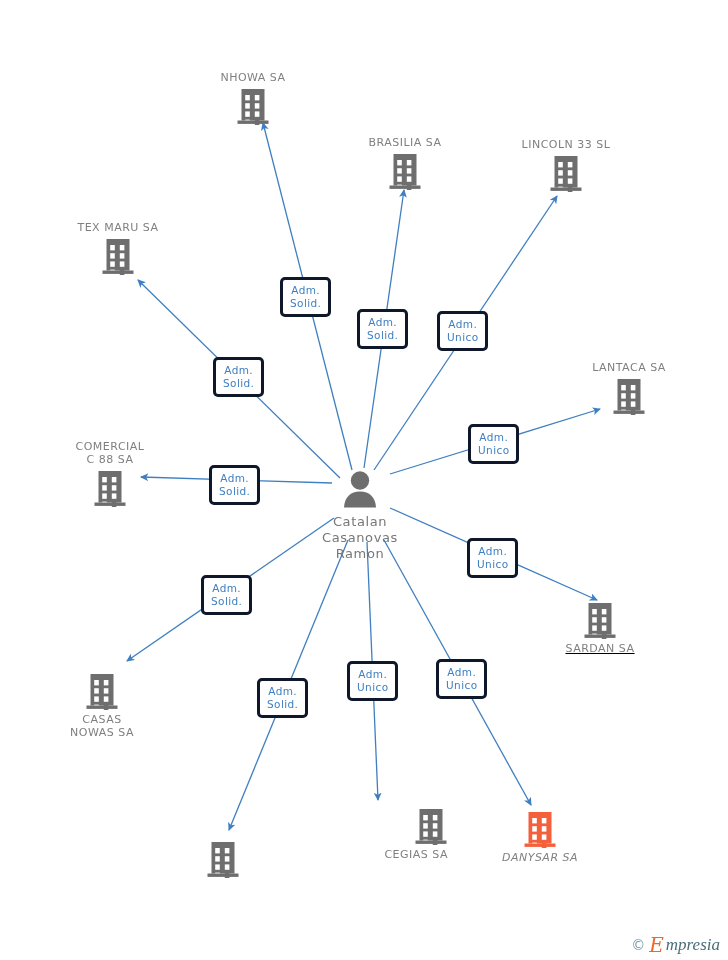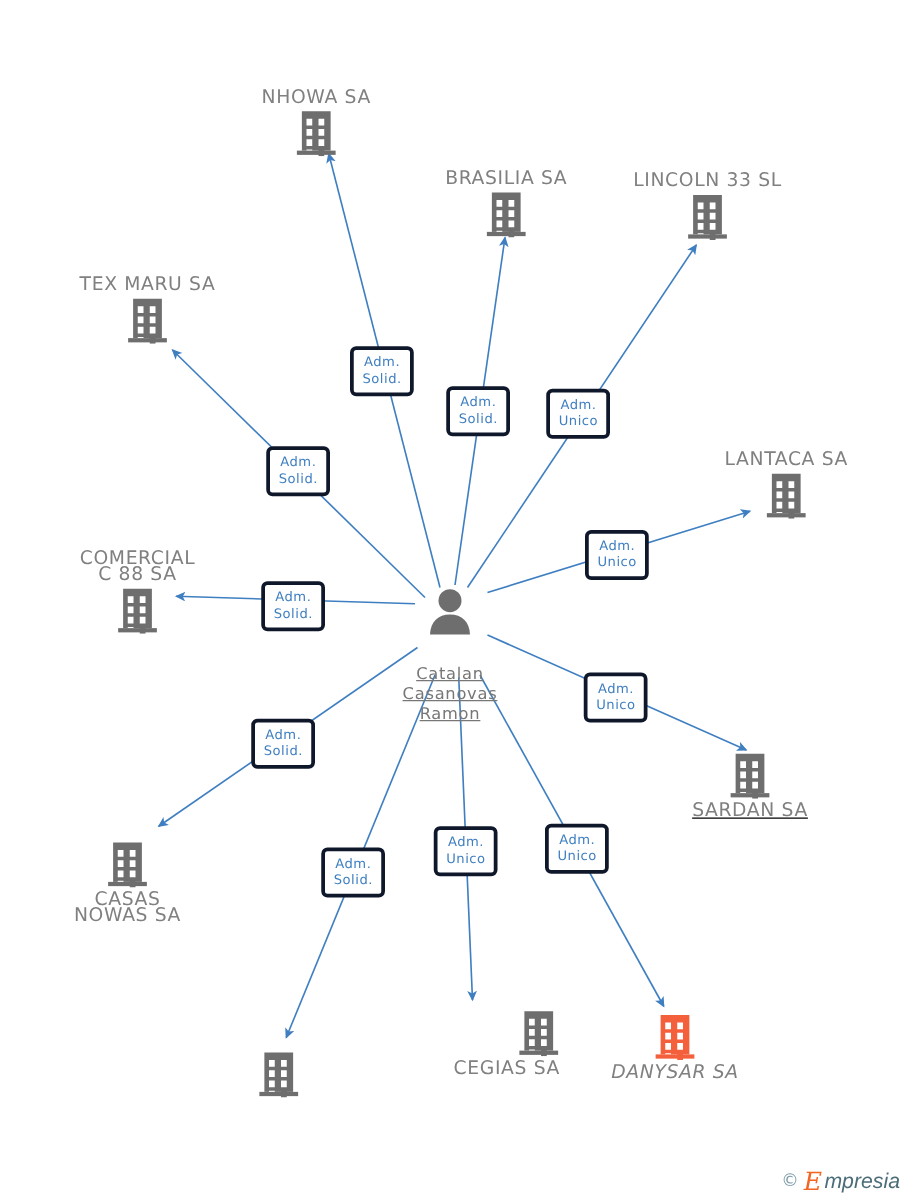--- a/index.html
+++ b/index.html
@@ -35,21 +35,21 @@
   }
   .node .bldg-wrap {
     display: block;
     line-height: 0;
   }
   .node svg.bldg {
     display: inline-block;
   }
   .node .label {
     display: block;
-    font-size: 15px;
+    font-size: 11px;
     color: #808080;
     letter-spacing: 0.5px;
     line-height: 13px;
     white-space: pre-line;
   }
   .node.lbl-top .label { margin-bottom: 3px; }
   .node.lbl-bottom .label { margin-top: 3px; }
 
   
   #person-node {
@@ -59,22 +59,21 @@
     text-align: center;
     z-index: 4;
   }
   #person-node .person-label {
     display: block;
     font-size: 13px;
     color: #777777;
     line-height: 16px;
     letter-spacing: 0.6px;
     white-space: pre-line;
-    margin-top: 20px;
-    text-decoration: underline;
+    margin-top: 2px;
   }
 
   
   .edge-label {
     position: absolute;
     background: #ffffff;
     border: 3px solid #0f172a;
     border-radius: 5px;
     color: #3f7fc1;
     font-size: 10.5px;
@@ -102,21 +101,21 @@
     color: #7a9aa6;
   }
   #watermark .wm-e {
     font-family: "DejaVu Serif", serif;
     font-style: italic;
     font-size: 20px;
     color: #f26522;
     line-height: 18px;
   }
   #watermark .wm-rest {
-    font-family: Liberation Sans, sans-serif;
+    font-family: Liberation Serif, serif;
     font-style: italic;
     font-size: 17px;
     color: #4b6d78;
     line-height: 18px;
     margin-left: -2px;
   }
 </style>
 </head>
 <body>
 

